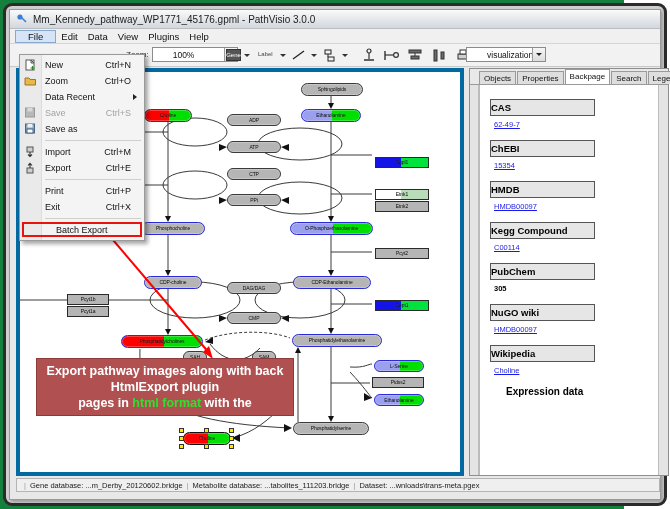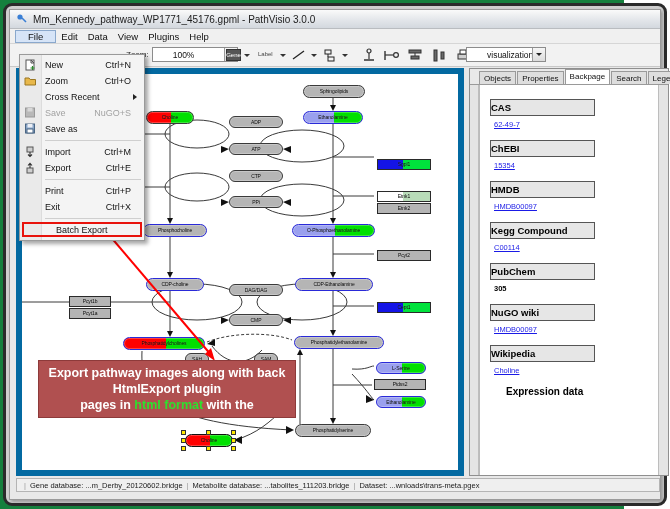--- a/index.html
+++ b/index.html
@@ -117,21 +117,21 @@
     position:absolute; right:7px; width:0;height:0;
     border-top:3px solid transparent;border-bottom:3px solid transparent;border-left:4px solid #222;
   }
   .fm-item.highlight-box {
     border:2px solid #e8130c; margin:1px 2px; height:15px; padding-left:32px;
   }
 
   
   .canvas-wrap {
     position:absolute; left:6px; top:58px; width:448px; height:408px;
-    background:#ffffff; border:6px solid #0369a1; overflow:hidden;
+    background:#ffffff; border:4px solid #0369a1; overflow:hidden;
   }
   .canvas { position:absolute; left:0; top:0; width:100%; height:100%; }
 
   
   .node {
     position:absolute; display:flex; align-items:center; justify-content:center;
     font-size:5px; color:#000; text-align:center; line-height:1;
     font-family:"Liberation Sans", sans-serif; letter-spacing:-0.1px;
     overflow:hidden;
   }
@@ -532,33 +532,33 @@
         <span class="ico">
           <svg width="13" height="11">
               <path d="M1 3 h4 l1.2 1.5 h5.3 v5.5 h-10.5 Z" fill="#e8b84b" stroke="#9a7722"></path>
             </svg>
         </span>
         <span>Zoom</span>
         <span class="sc">Ctrl+O</span>
       </div>
 
       <div class="fm-item">
-        <span>Cross Recent</span>
+        <span>Data Recent</span>
         <span class="fm-sub-arrow"></span>
       </div>
 
       <div class="fm-item disabled">
         <span class="ico">
           <svg width="12" height="11">
               <rect x="1.5" y="1" width="9" height="9" fill="#b8b8b8" stroke="#999"></rect>
               <rect x="3.5" y="1" width="5" height="3.5" fill="#d8d8d8"></rect>
             </svg>
         </span>
         <span>Save</span>
-        <span class="sc">NuGO+S</span>
+        <span class="sc">Ctrl+S</span>
       </div>
 
       <div class="fm-item">
         <span class="ico">
           <svg width="12" height="11">
               <rect x="1.5" y="1" width="9" height="9" fill="#8aa6c8" stroke="#4a6684"></rect>
               <rect x="3.5" y="1" width="5" height="3.5" fill="#eaeef5"></rect>
               <rect x="3" y="6" width="6" height="4" fill="#fff" stroke="#4a6684"></rect>
             </svg>
         </span>

